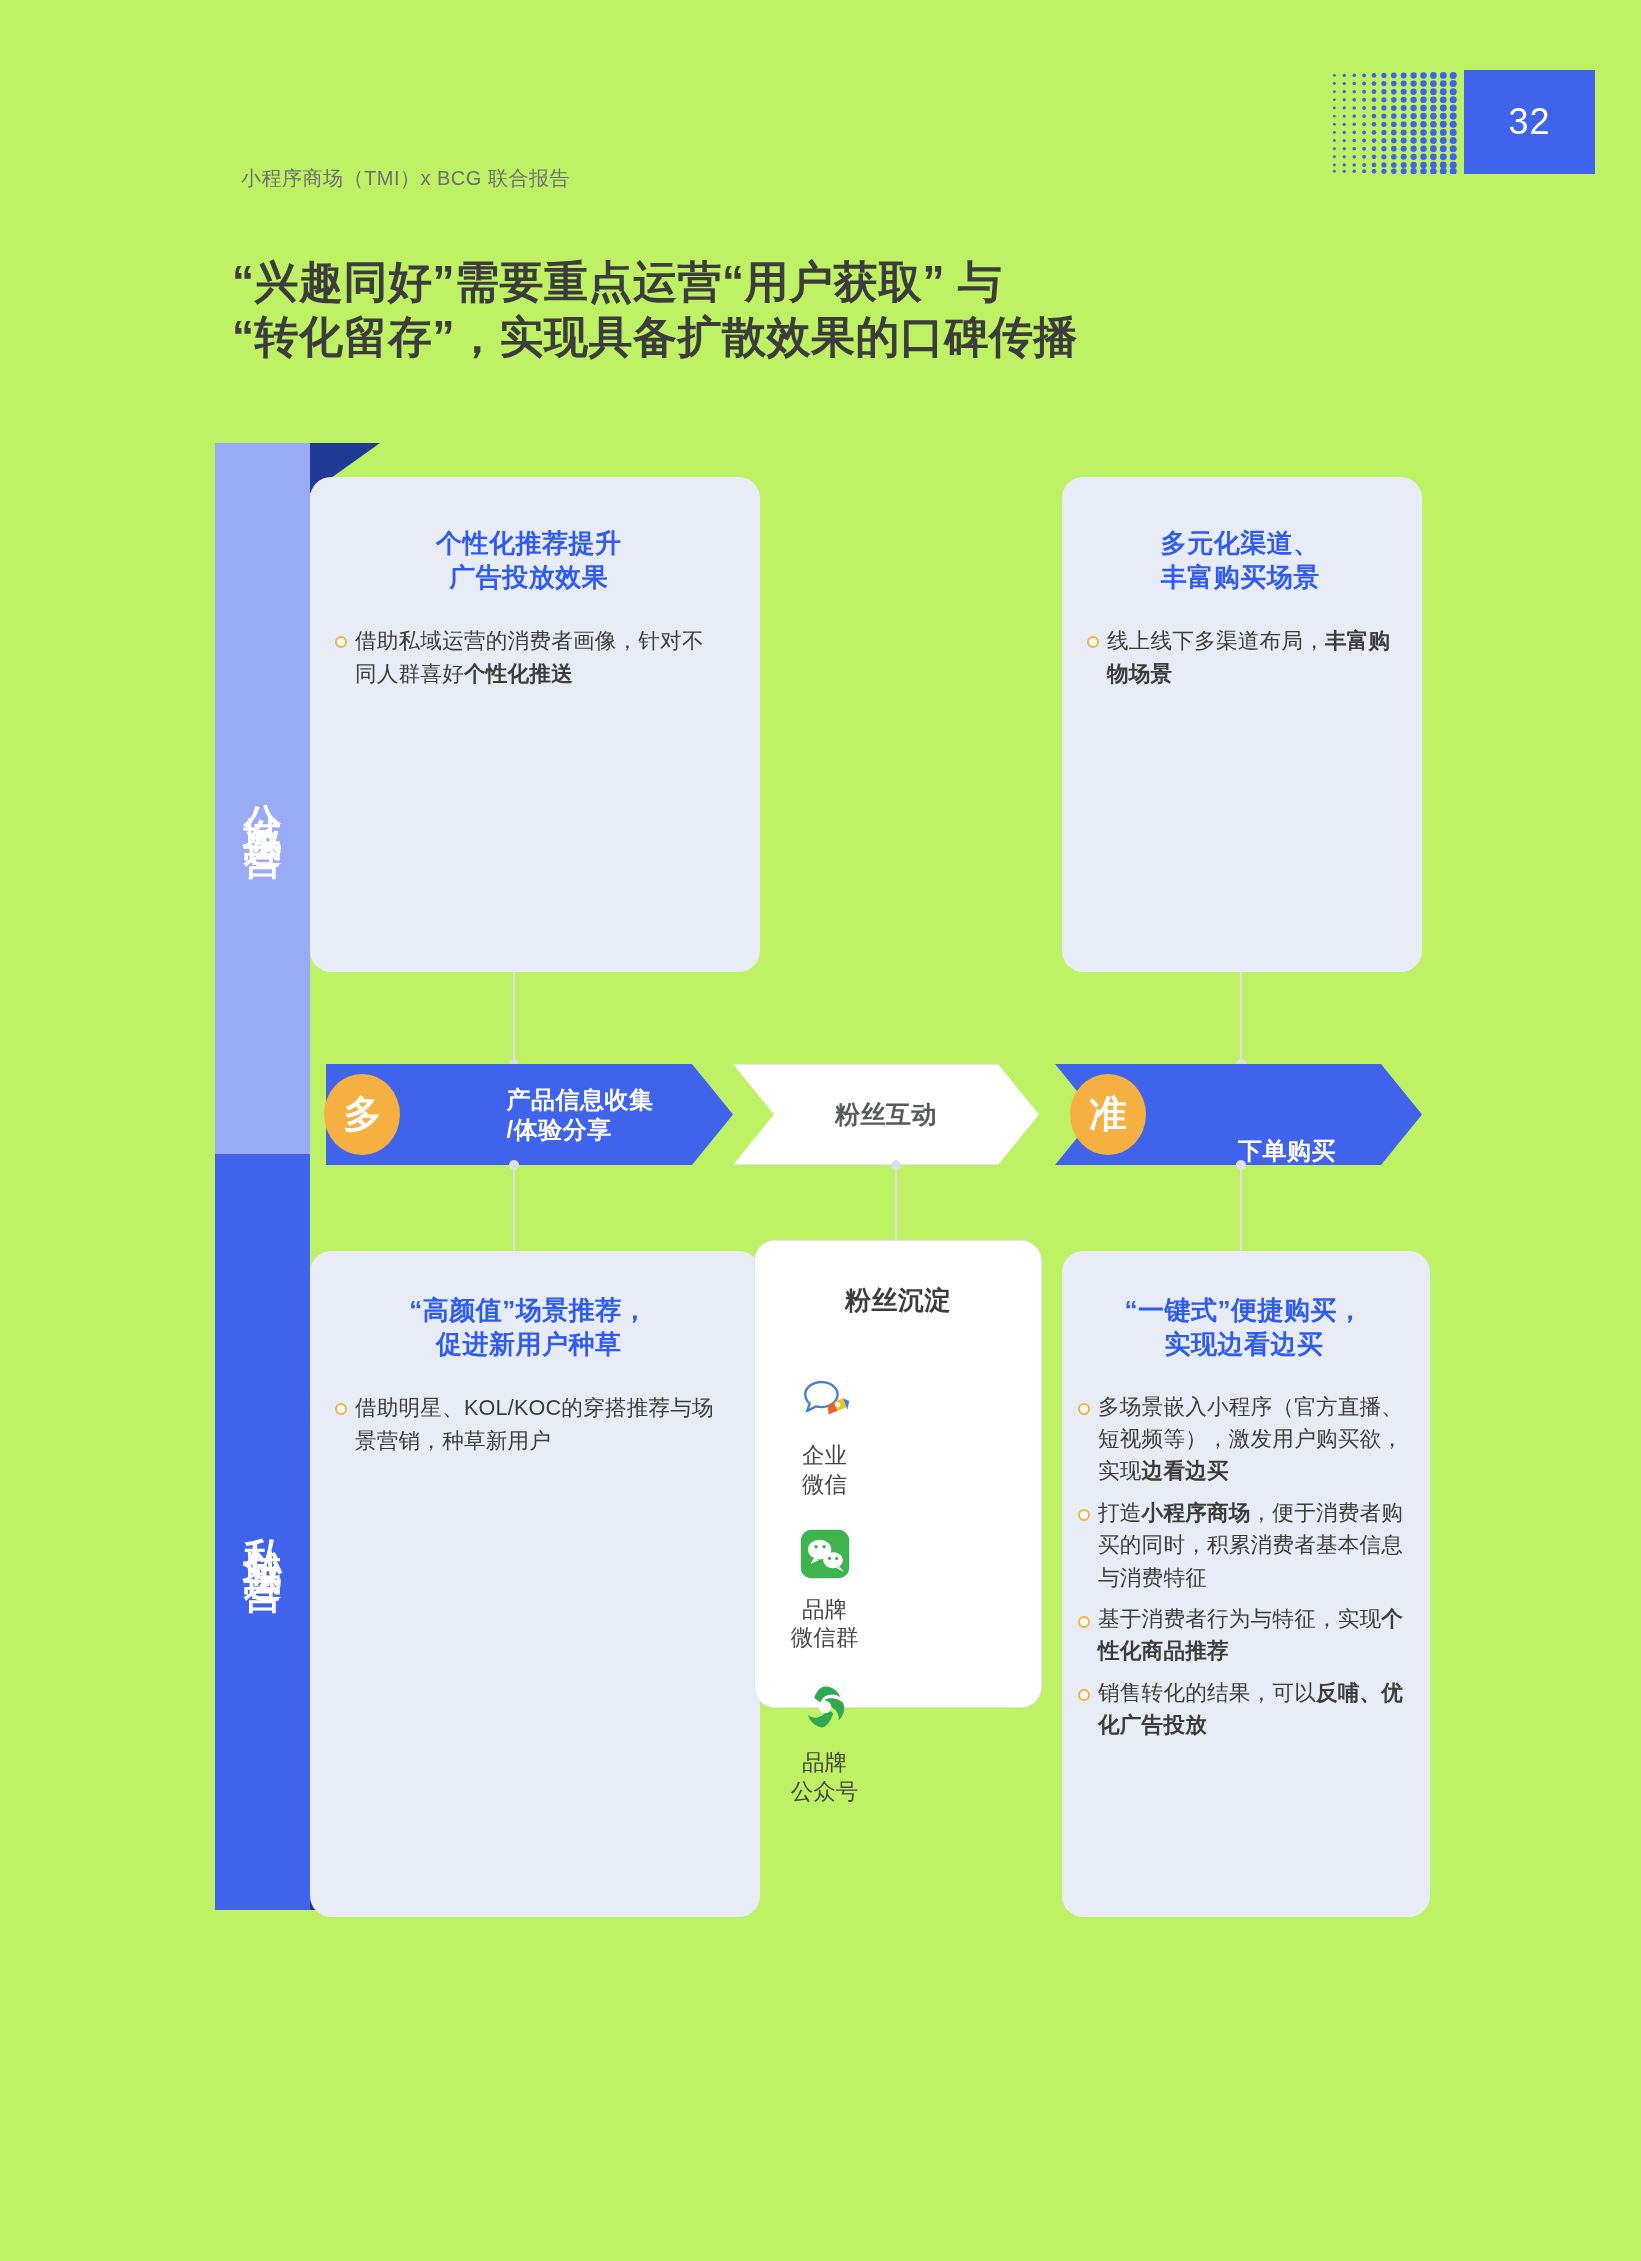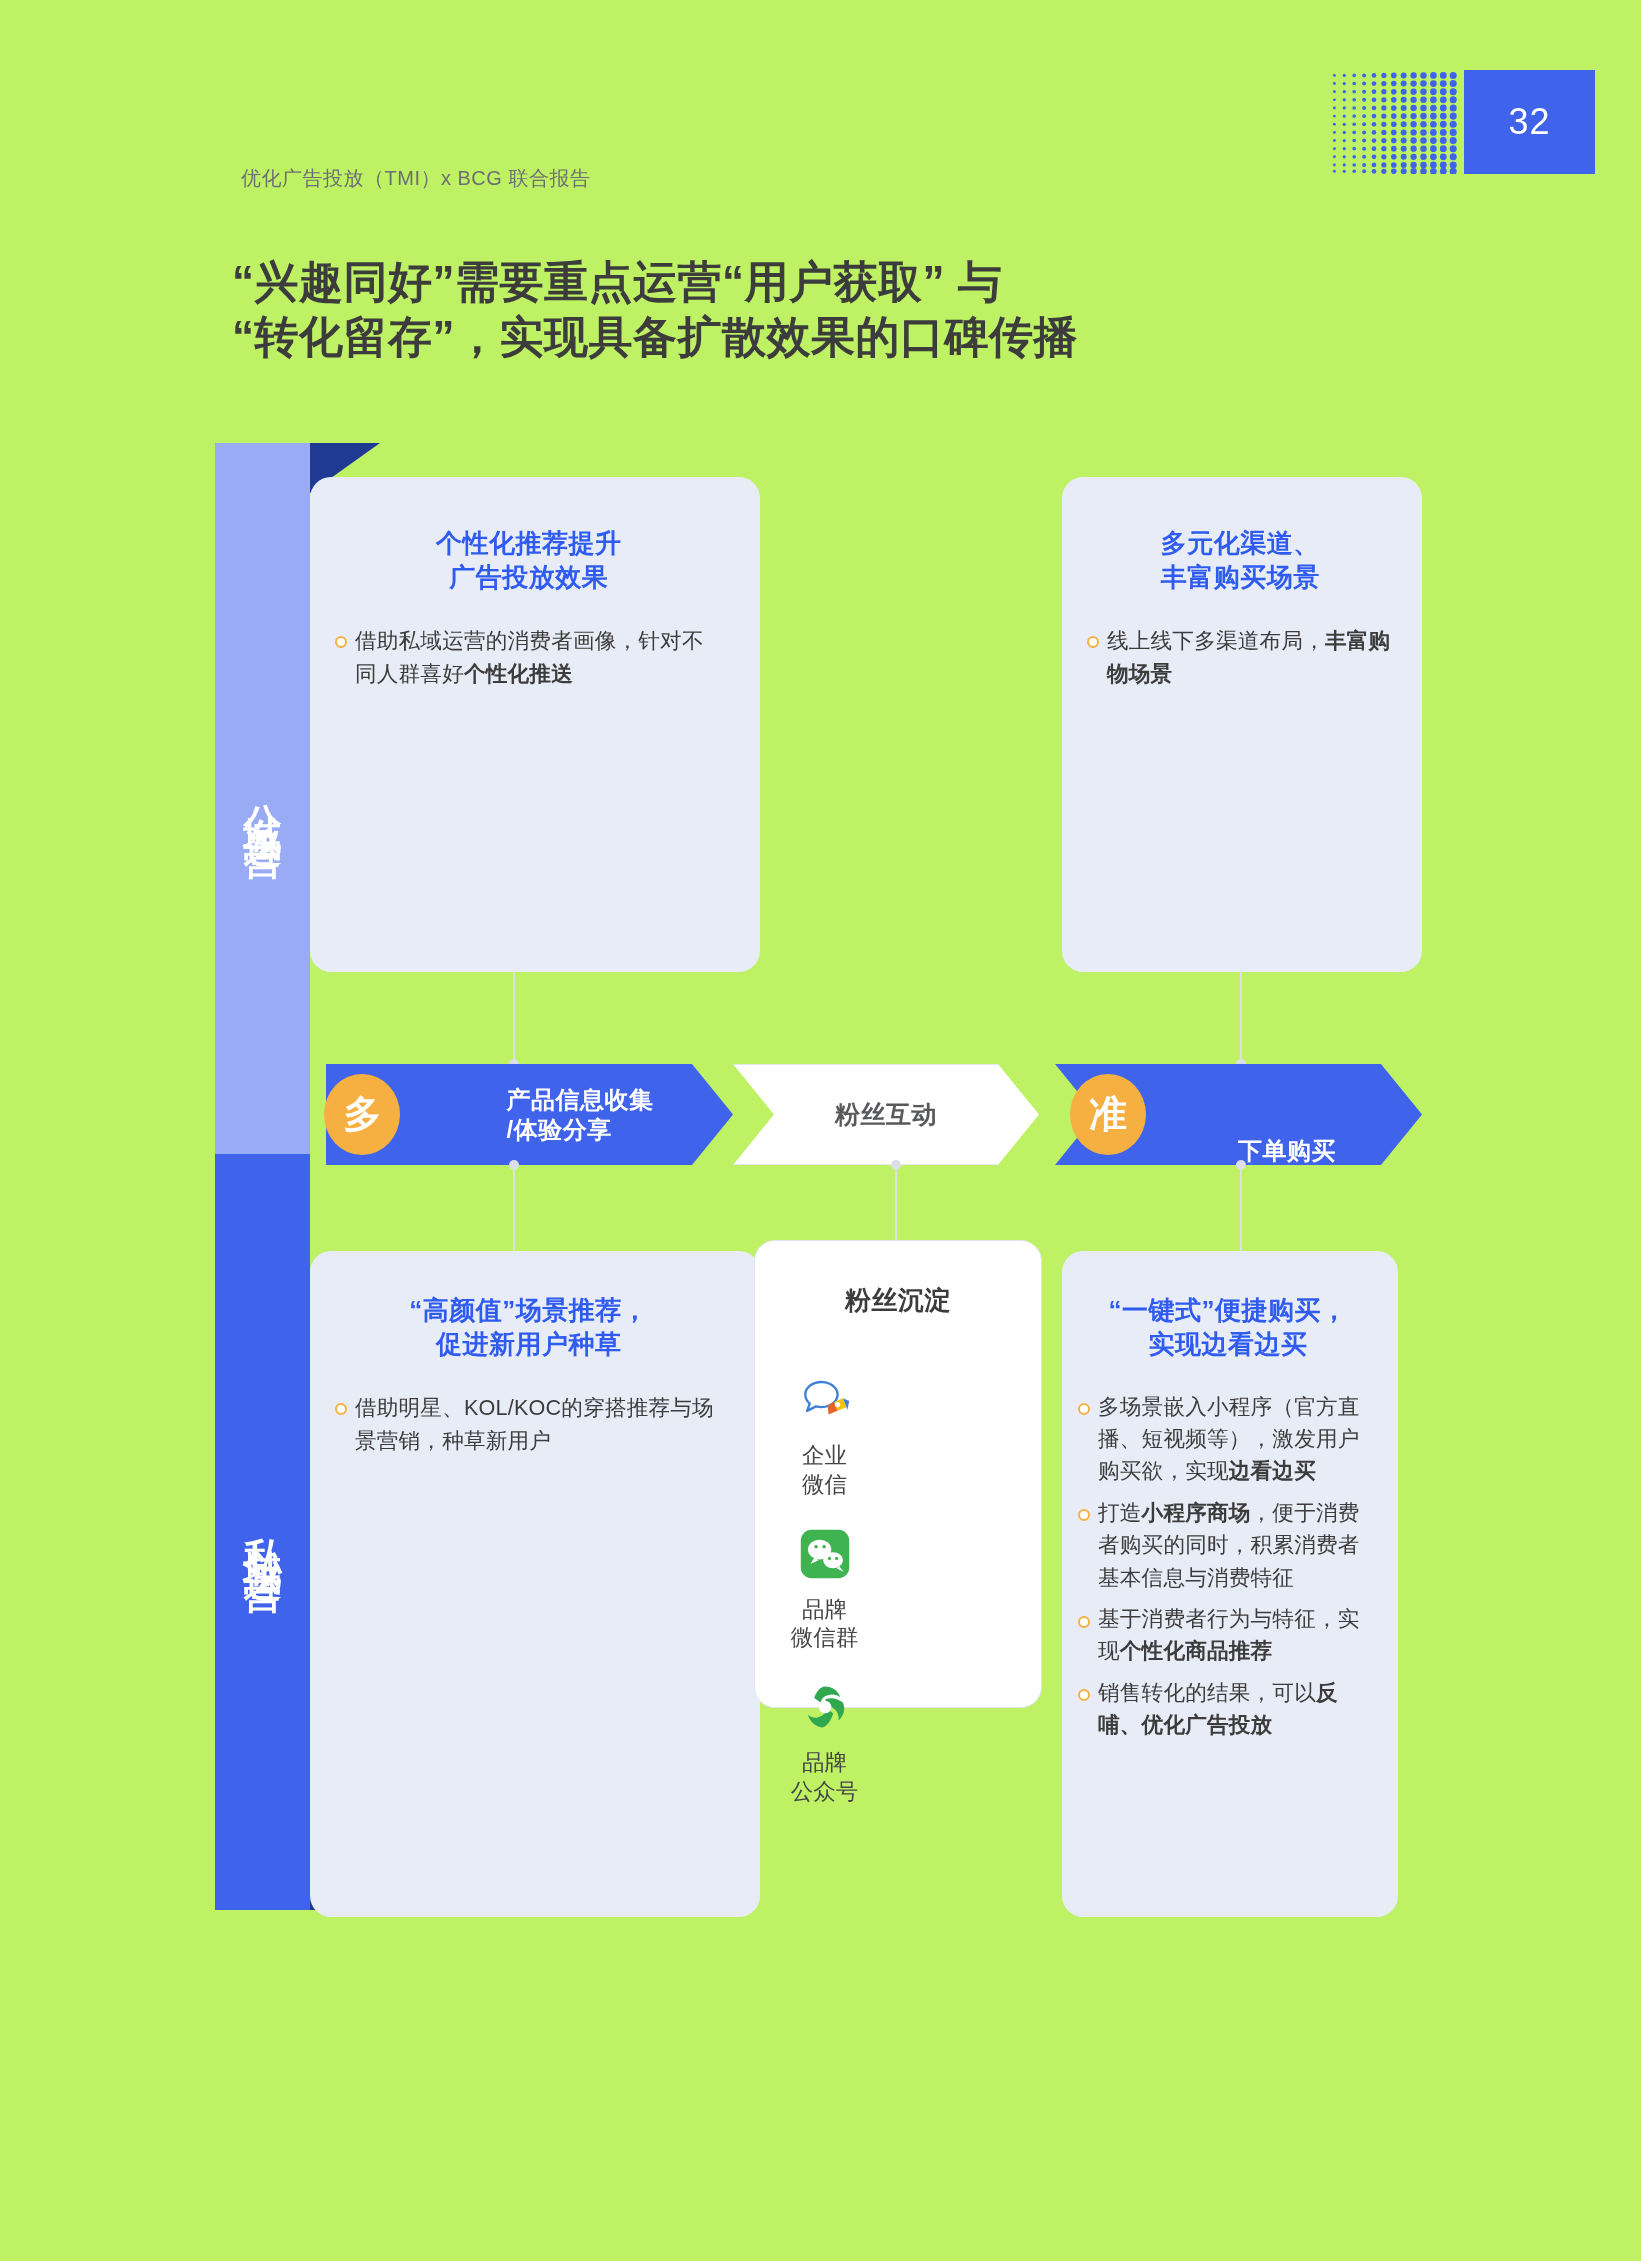--- a/index.html
+++ b/index.html
@@ -160,21 +160,21 @@
     border: 2.3px solid #f5b041;
     background: #ffffff;
   }
   ul.bullets li b { font-weight: 700; }
 
   
   #card-ads      { top: 477px;  left: 310px;  width: 450px; height: 495px; padding: 50px 36px 0 23.4px; }
   #card-channel  { top: 477px;  left: 1062px; width: 360px; height: 495px; padding: 50px 27px 0 23.4px; }
   #card-scene    { top: 1251px; left: 310px;  width: 450px; height: 666px; padding: 43px 36px 0 23.4px; }
   #card-fans     { top: 1240px; left: 754px;  width: 288px; height: 468px; padding: 43px 20px 0 20px; }
-  #card-buy      { top: 1251px; left: 1062px; width: 336px; height: 666px; padding: 43px 20px 0 16px; }
+  #card-buy      { top: 1251px; left: 1062px; width: 368px; height: 666px; padding: 43px 20px 0 16px; }
 
   #card-ads .card-title,
   #card-channel .card-title,
   #card-scene .card-title,
   #card-buy .card-title { margin-bottom: 29px; }
   #card-fans .card-title { margin-bottom: 54px; }
 
   #card-buy ul.bullets li { margin-bottom: 9px; line-height: 1.5; padding-left: 20px; }
   #card-buy ul.bullets li::before { left: 0px; }
 
@@ -494,21 +494,21 @@
             <circle cx="127" cy="112" r="3.8"></circle>
             <circle cx="138" cy="112" r="3.9"></circle>
         </g>
       </g>
     </svg>
     <div class="page-num-box">
       <span class="num">32</span>
     </div>
   </div>
 
-  <div class="report-label">优化广告投放（TMI）x BCG 联合报告</div>
+  <div class="report-label">小程序商场（TMI）x BCG 联合报告</div>
 
   <h1 class="main-title">
     <span>“兴趣同好”需要重点运营“用户获取” 与</span><br>
     <span>“转化留存”，实现具备扩散效果的口碑传播</span>
   </h1>
 
   <div class="rail rail-public">
     <span class="rail-label">公域运营</span>
   </div>
   <div class="fold fold-top"></div>

